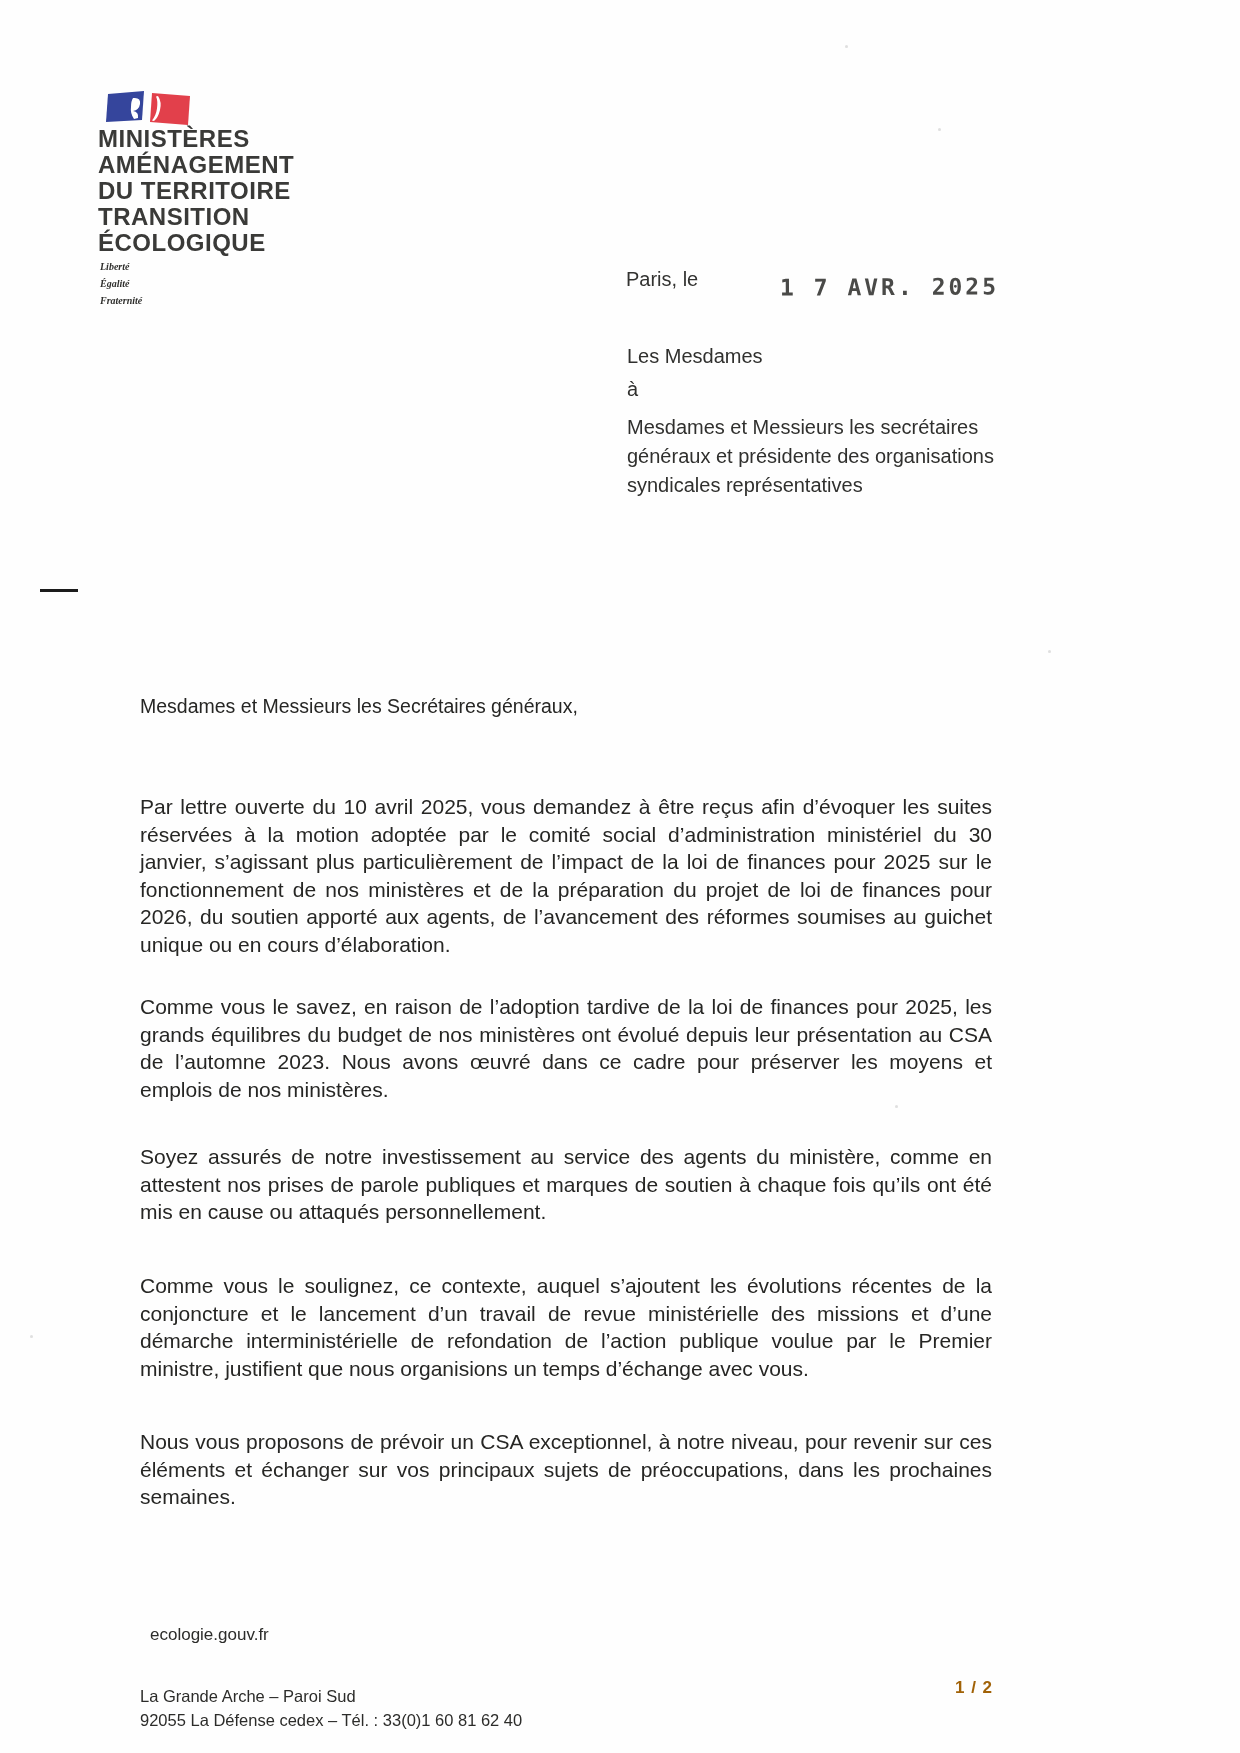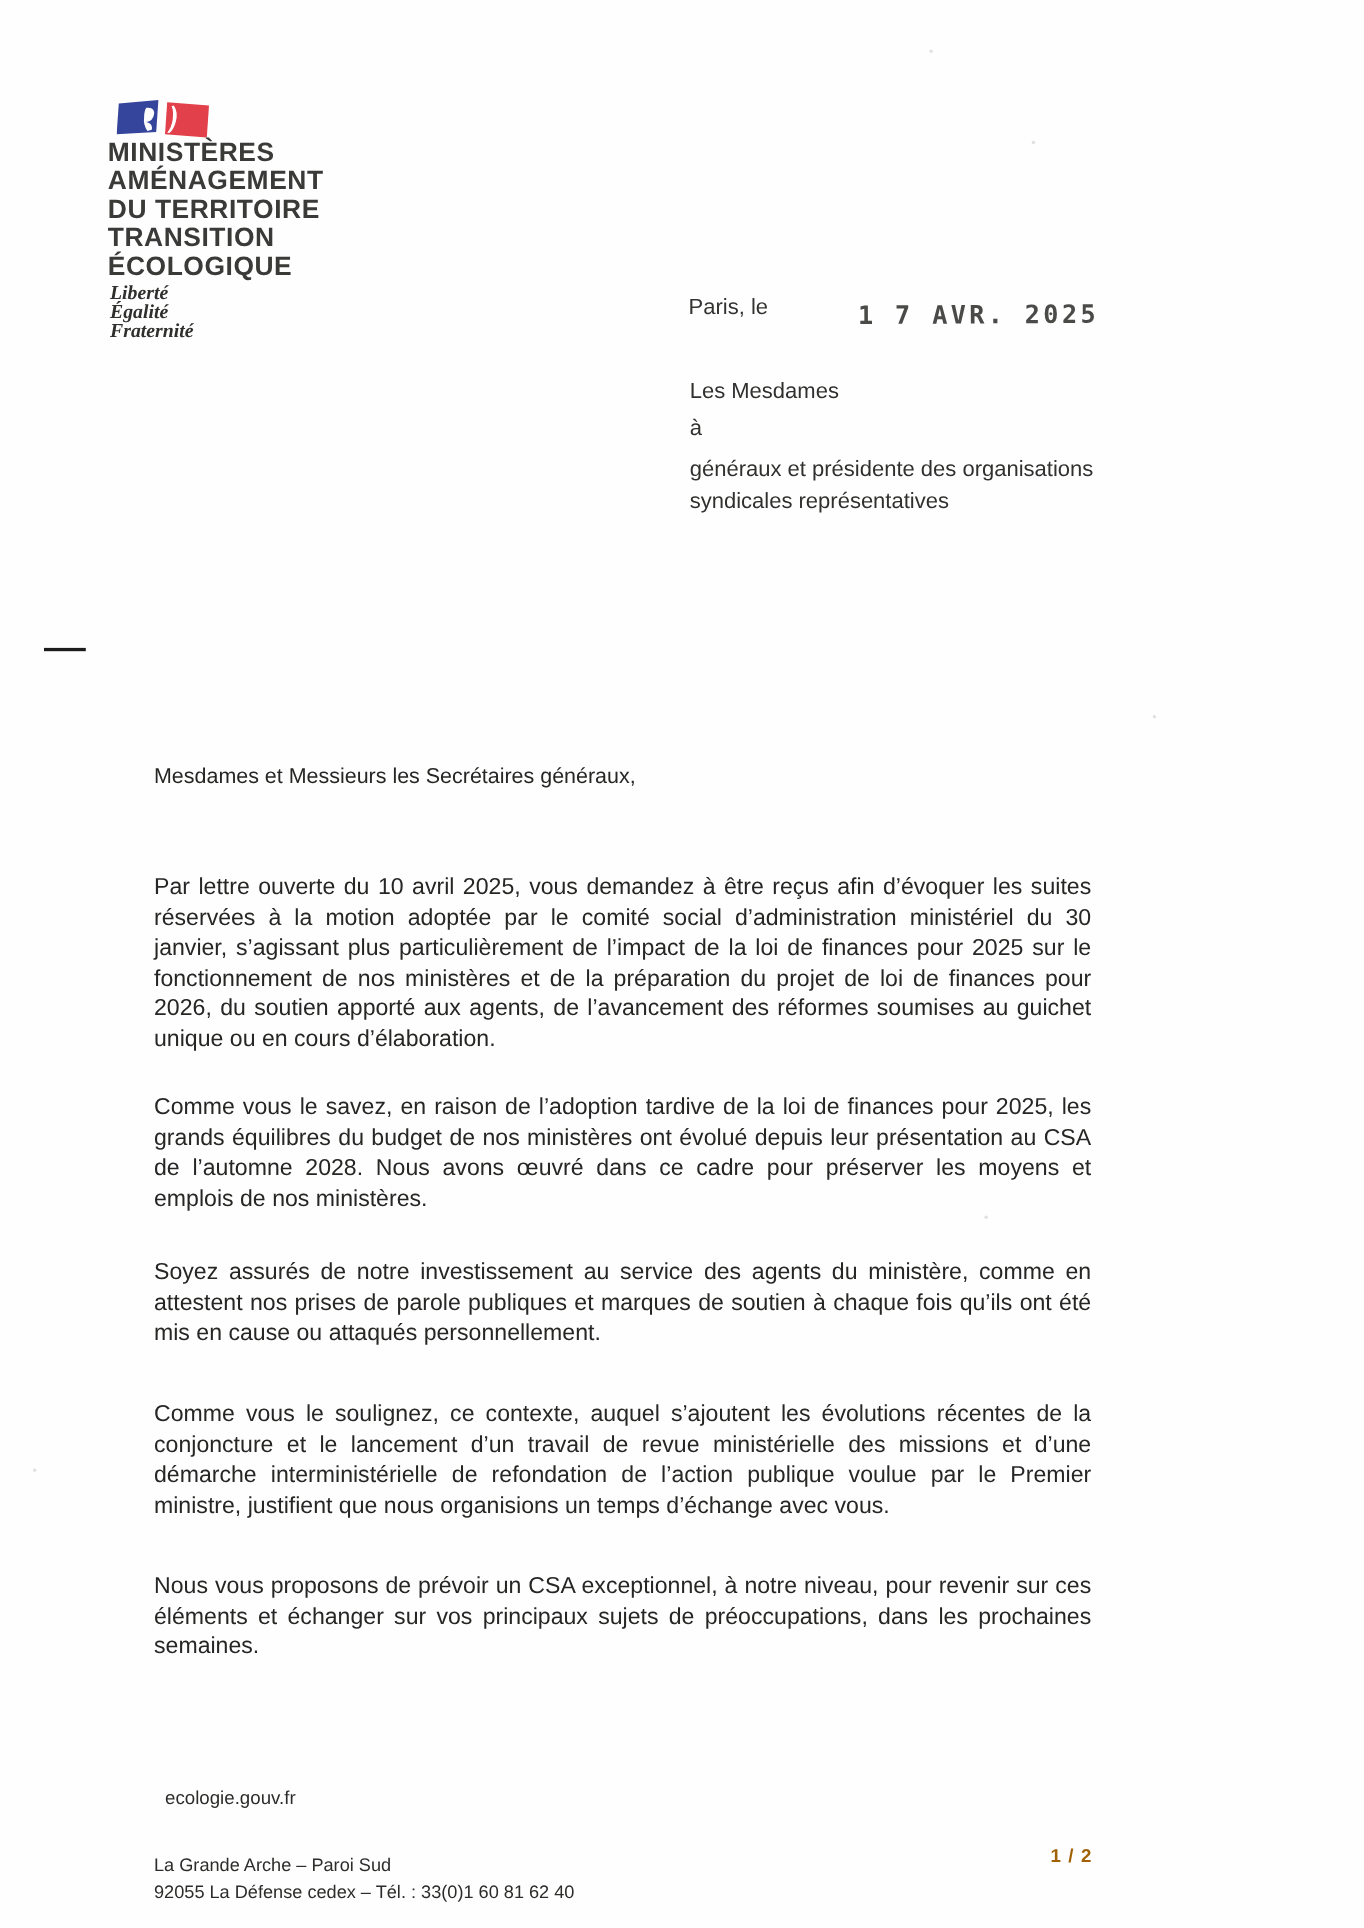--- a/index.html
+++ b/index.html
@@ -17,21 +17,21 @@
   .flag{position:absolute;left:106px;top:90px;width:86px;height:36px;}
   .ministry{
     position:absolute;left:98px;top:126px;
     font-weight:bold;color:#3a3a38;
     font-size:24px;line-height:26px;letter-spacing:0.5px;
   }
   .motto{
     position:absolute;left:100px;top:258px;
     font-family:"Liberation Serif", serif;
     font-style:italic;font-weight:bold;
-    font-size:18px;line-height:17px;color:#2f2f2d;
+    font-size:10px;line-height:17px;color:#2f2f2d;
   }
 
   
   .place{position:absolute;left:626px;top:268px;font-size:20px;color:#333331;}
   .stamp{
     position:absolute;left:780px;top:274px;
     font-family:"DejaVu Sans Mono", monospace;
     font-weight:bold;font-size:23px;letter-spacing:3px;
     color:#4a4a48;white-space:nowrap;
     transform:rotate(-0.3deg);
@@ -109,32 +109,33 @@
     <div>Égalité</div>
     <div>Fraternité</div>
   </div>
 
   <div class="place">Paris, le</div>
   <div class="stamp">1 7 AVR. 2025</div>
 
   <div class="from">Les Mesdames</div>
   <div class="to-prefix">à</div>
   <div class="address">
+    <div>Mesdames et Messieurs les secrétaires</div>
     <div>généraux et présidente des organisations</div>
     <div>syndicales représentatives</div>
   </div>
 
   <div class="margin-dash"></div>
 
   <div class="salutation">
     <div>Mesdames et Messieurs les Secrétaires généraux,</div>
   </div>
 
   <div class="para p1">Par lettre ouverte du 10 avril 2025, vous demandez à être reçus afin d’évoquer les suites réservées à la motion adoptée par le comité social d’administration ministériel du 30 janvier, s’agissant plus particulièrement de l’impact de la loi de finances pour 2025 sur le fonctionnement de nos ministères et de la préparation du projet de loi de finances pour 2026, du soutien apporté aux agents, de l’avancement des réformes soumises au guichet unique ou en cours d’élaboration.</div>
-  <div class="para p2">Comme vous le savez, en raison de l’adoption tardive de la loi de finances pour 2025, les grands équilibres du budget de nos ministères ont évolué depuis leur présentation au CSA de l’automne 2028. Nous avons œuvré dans ce cadre pour préserver les moyens et emplois de nos ministères.</div>
+  <div class="para p2">Comme vous le savez, en raison de l’adoption tardive de la loi de finances pour 2025, les grands équilibres du budget de nos ministères ont évolué depuis leur présentation au CSA de l’automne 2023. Nous avons œuvré dans ce cadre pour préserver les moyens et emplois de nos ministères.</div>
   <div class="para p3">Soyez assurés de notre investissement au service des agents du ministère, comme en attestent nos prises de parole publiques et marques de soutien à chaque fois qu’ils ont été mis en cause ou attaqués personnellement.</div>
   <div class="para p4">Comme vous le soulignez, ce contexte, auquel s’ajoutent les évolutions récentes de la conjoncture et le lancement d’un travail de revue ministérielle des missions et d’une démarche interministérielle de refondation de l’action publique voulue par le Premier ministre, justifient que nous organisions un temps d’échange avec vous.</div>
   <div class="para p5">Nous vous proposons de prévoir un CSA exceptionnel, à notre niveau, pour revenir sur ces éléments et échanger sur vos principaux sujets de préoccupations, dans les prochaines semaines.</div>
 
   <div class="footer-site">ecologie.gouv.fr</div>
   <div class="footer-addr">
     <div>La Grande Arche – Paroi Sud</div>
     <div>92055 La Défense cedex – Tél. : 33(0)1 60 81 62 40</div>
   </div>
   <div class="page-number">1 / 2</div>

